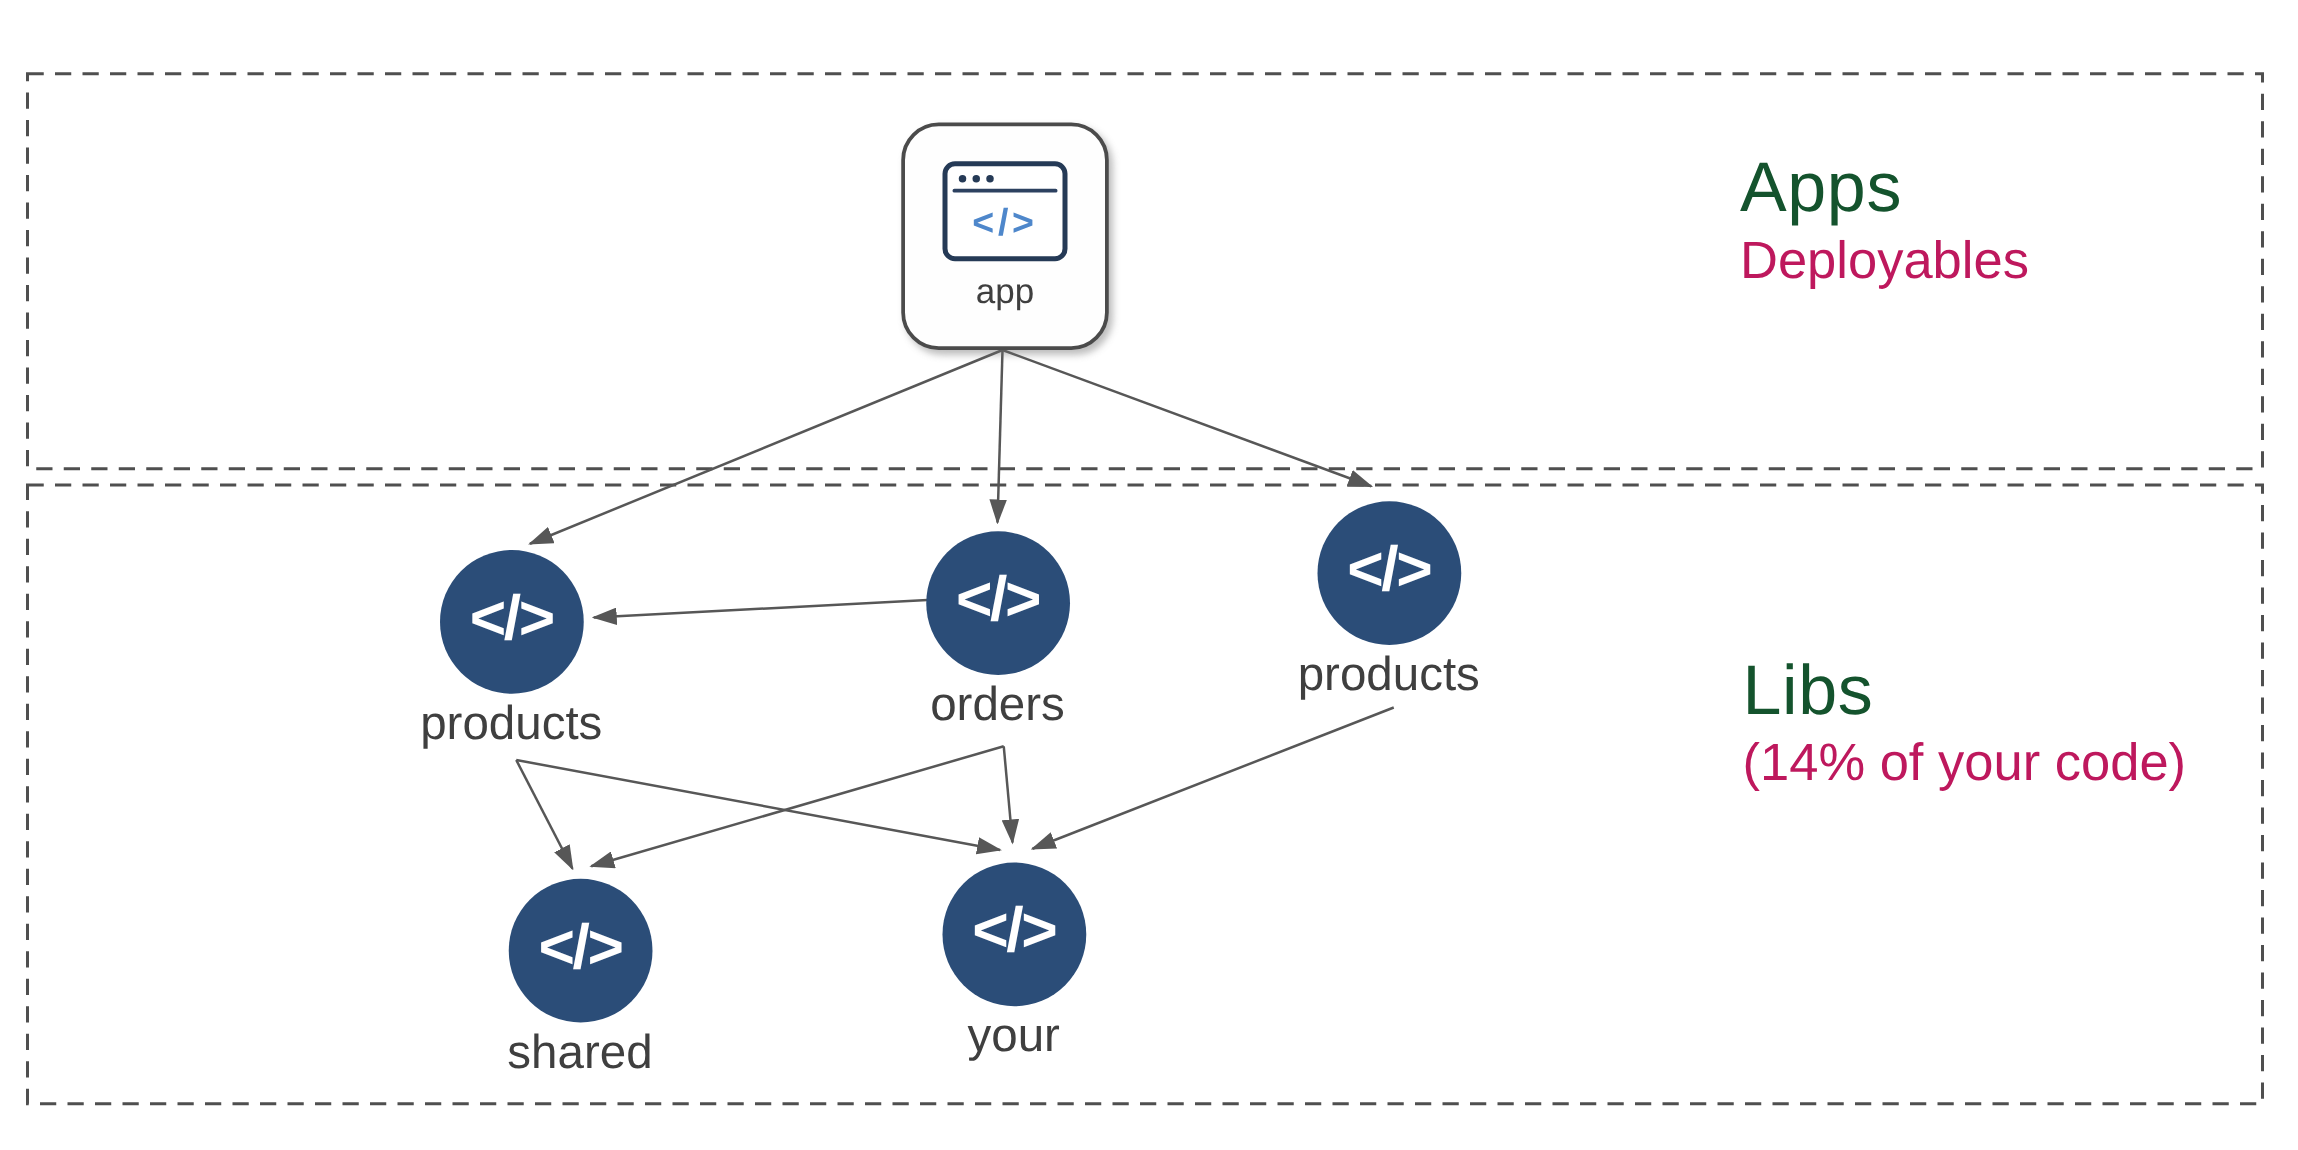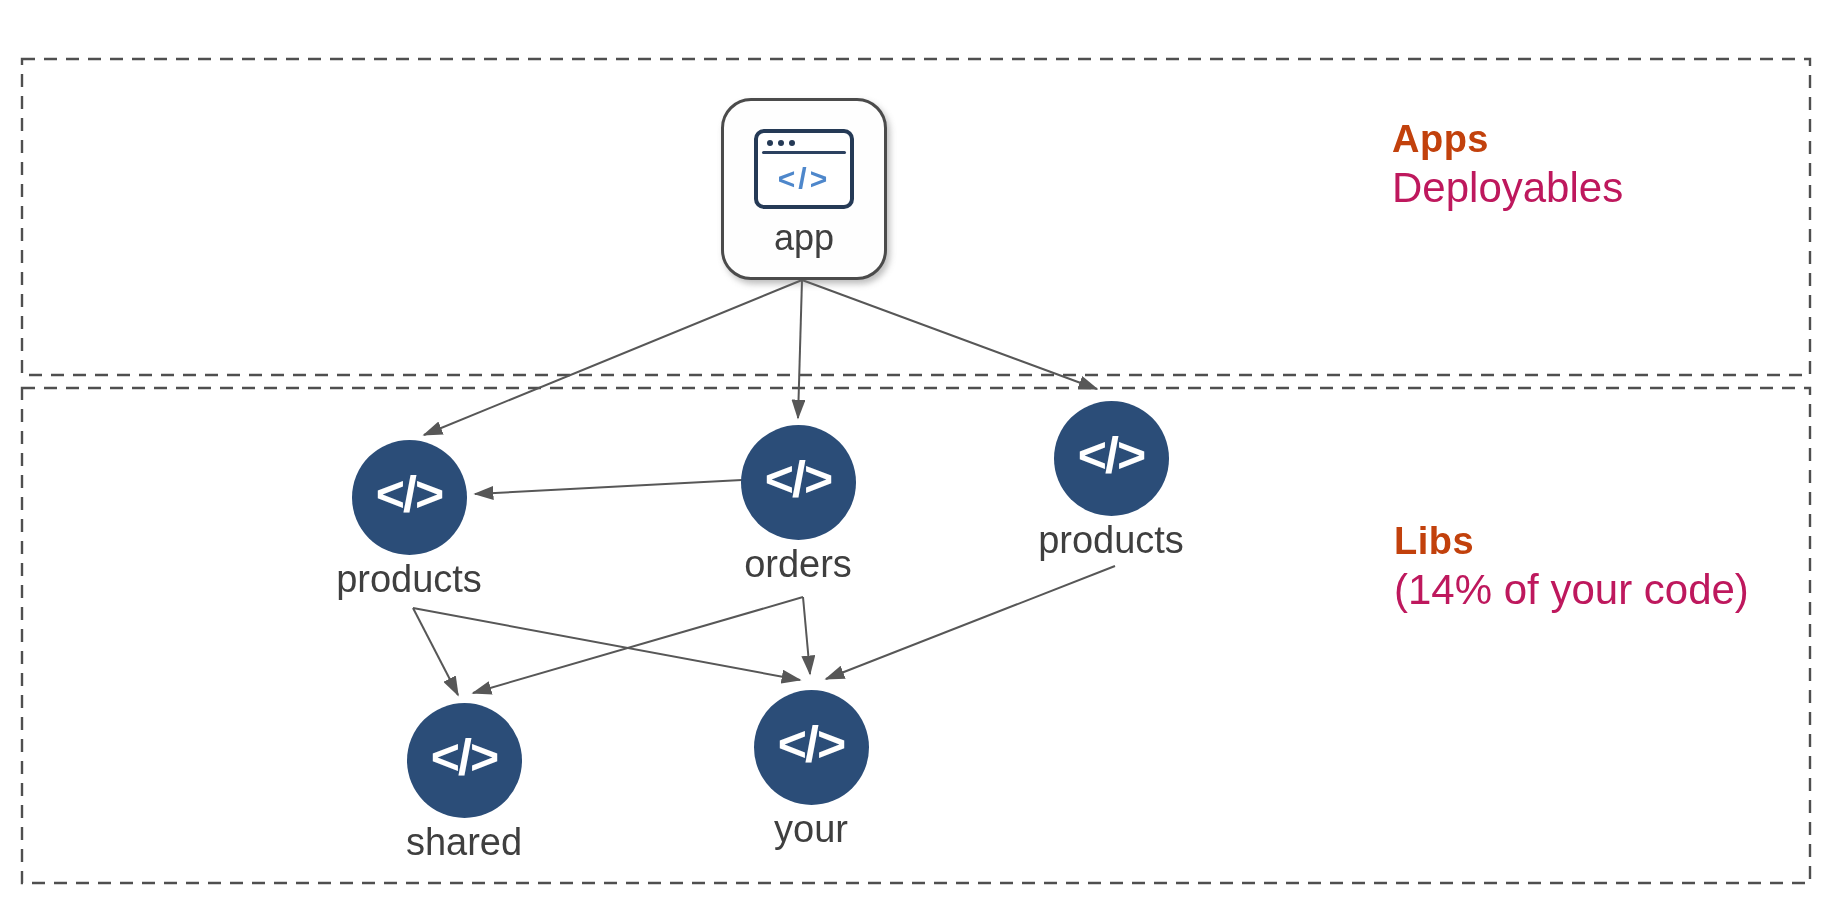--- a/index.html
+++ b/index.html
@@ -9,23 +9,23 @@
     width: 1838px;
     height: 920px;
     background: #ffffff;
     overflow: hidden;
   }
   #edges { position: absolute; left: 0; top: 0; width: 1838px; height: 920px; }
 
   
   .section-label { position: absolute; }
   .section-title {
-    font-size: 38px;
-    font-weight: bold;
-    color: #c2410c;
+    font-size: 56px;
+    font-weight: normal;
+    color: #14532d;
     line-height: 1.15;
     letter-spacing: 0.5px;
   }
   .section-subtitle {
     font-size: 42px;
     color: #be185d;
     line-height: 1.25;
   }
   #apps-label { left: 1392px; top: 118px; }
   #libs-label { left: 1394px; top: 508px; margin-top: 12px; }
@@ -62,21 +62,21 @@
     flex: 1;
     display: flex;
     align-items: center;
     justify-content: center;
     color: #4e87cb;
     font-weight: bold;
     font-size: 30px;
     letter-spacing: 3px;
     padding-bottom: 2px;
   }
-  .app-label { font-size: 36px; color: #3f3f3f; margin-top: 8px; }
+  .app-label { font-size: 28px; color: #3f3f3f; margin-top: 8px; }
 
   
   .lib-node {
     position: absolute;
     width: 240px;
     display: flex;
     flex-direction: column;
     align-items: center;
   }
   .code-circle {

